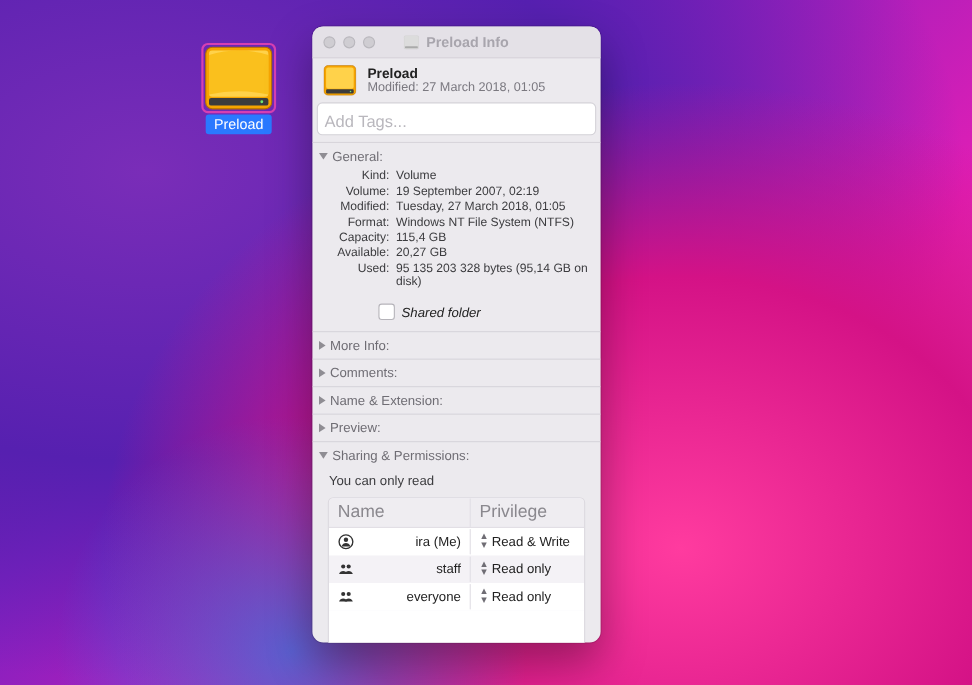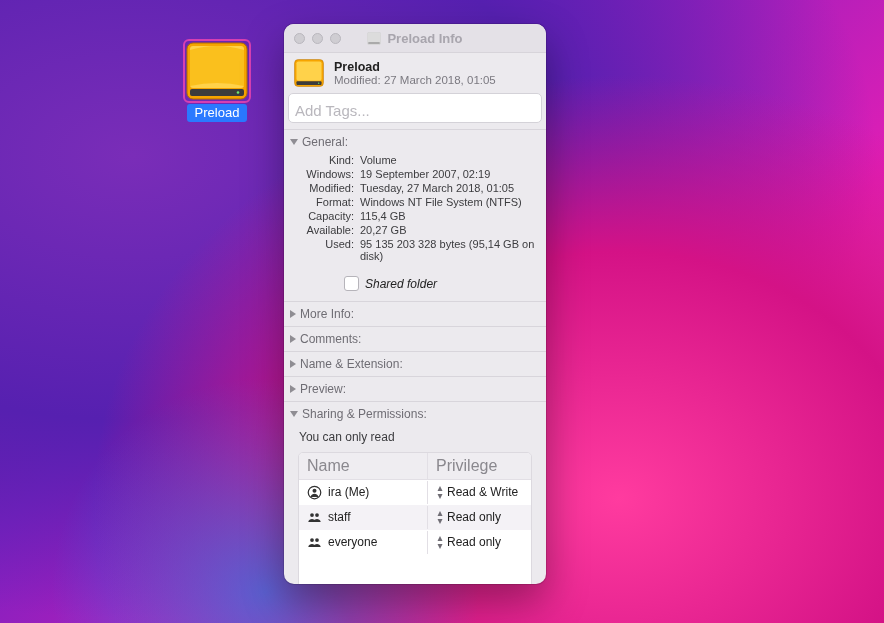--- a/index.html
+++ b/index.html
@@ -207,21 +207,21 @@
   .col-priv { flex: 1; padding: 4px 8px; }
   .pt-body { background: #fff; }
   .pt-row {
     display: flex;
     align-items: center;
     font-size: 12px;
     min-height: 17px;
     border-bottom: 1px solid transparent;
   }
   .pt-row:nth-child(even) { background: #f4f2f6; }
-  .pt-row .col-name { display: flex; align-items: center; gap: 6px; }
+  .pt-row .col-name { display: flex; align-items: center; gap: 6px; justify-content: space-between; }
   .user-icon { width: 15px; height: 15px; flex: 0 0 15px; }
   .sort-arrows {
     width: 8px; text-align:center; color:#6f6d74; font-size:10px; line-height:8px; margin-right:3px;
   }
 
   
   .disk {
     position: relative;
     border-radius: 4px;
   }
@@ -287,21 +287,21 @@
     </div>
 
     <div class="section">
       <div class="sec-head">
         <span class="tri down"></span>
         <span>General:</span>
       </div>
       <div class="kv">
         <span class="k">Kind:</span>
         <span class="v">Volume</span>
-        <span class="k">Windows:</span>
+        <span class="k">Volume:</span>
         <span class="v">19 September 2007, 02:19</span>
         <span class="k">Modified:</span>
         <span class="v">Tuesday, 27 March 2018, 01:05</span>
         <span class="k">Format:</span>
         <span class="v">Windows NT File System (NTFS)</span>
         <span class="k">Capacity:</span>
         <span class="v">115,4 GB</span>
         <span class="k">Available:</span>
         <span class="v">20,27 GB</span>
         <span class="k">Used:</span>

